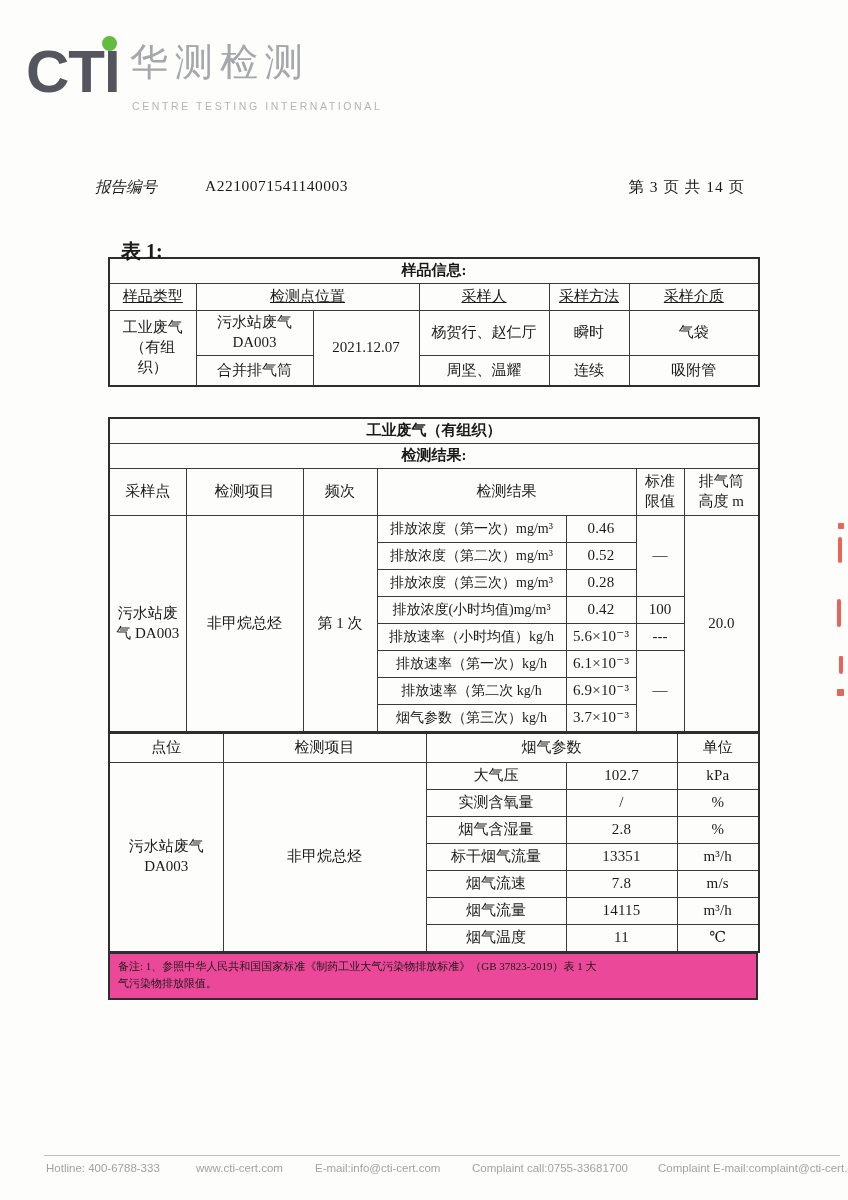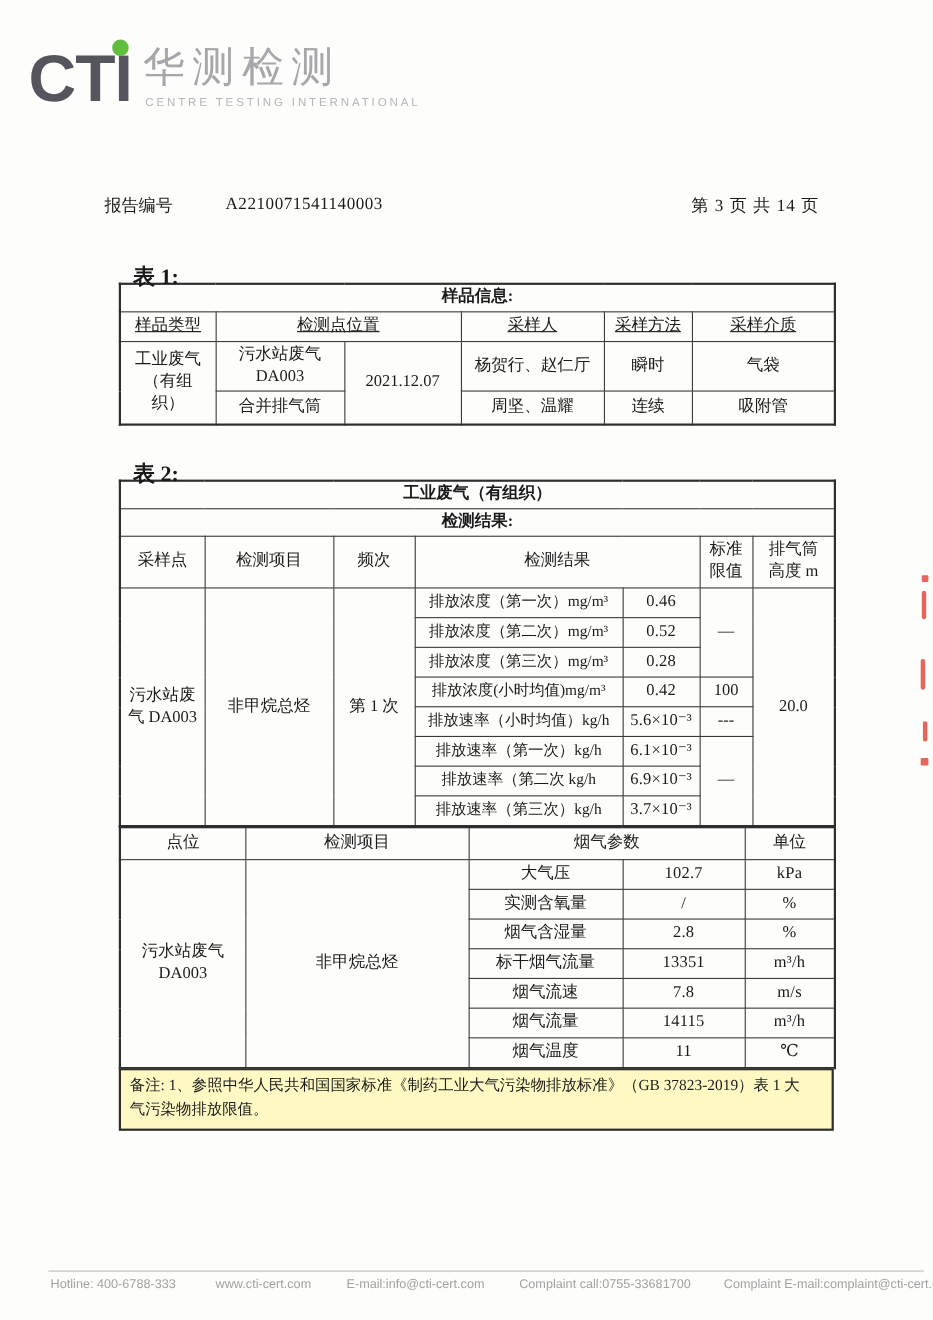--- a/index.html
+++ b/index.html
@@ -25,31 +25,31 @@
     position:absolute;left:76px;top:10px;width:15px;height:15px;
     border-radius:50%;background:#61bd3e;
   }
   .logo-cn{
     position:absolute;left:104px;top:16px;
     font-family:"Liberation Sans","DejaVu Sans",sans-serif;
     font-size:38px;line-height:1.1;color:#a5a7aa;
     letter-spacing:7px;white-space:nowrap;
   }
   .logo-en{
-    position:absolute;left:106px;top:61px;
+    position:absolute;left:106px;top:74px;
     font-family:"Liberation Sans","DejaVu Sans",sans-serif;
     font-size:10.5px;color:#b3b5b7;letter-spacing:2.6px;white-space:nowrap;
   }
 
   
   .report-line{
     position:absolute;left:95px;top:177px;width:650px;height:20px;
     font-size:15.5px;
   }
-  .report-label{position:absolute;left:0;top:0;}
+  .report-label{position:absolute;left:0;top:0;font-style:italic;}
   .report-no{position:absolute;left:110px;top:0;letter-spacing:.5px;}
   .page-info{position:absolute;right:0;top:0;letter-spacing:1px;}
 
   
   .tbl-block{position:absolute;left:108px;width:650px;}
   .t1-block{top:238px;}
   .t2-block{top:417px;}
   .tbl-label{font-weight:bold;font-size:20px;padding-left:13px;height:19px;}
   table.doc{
     border-collapse:collapse;table-layout:fixed;width:650px;
@@ -66,23 +66,23 @@
     text-align:left;font-weight:bold;padding-left:7px;
     height:22px;white-space:nowrap;
   }
   td.hd{height:24px;text-decoration:underline;}
   .ml{white-space:pre-line;}
   .nw{white-space:nowrap;}
   .t2b{margin-top:-1px;}
   .notes{
     margin-top:-1px;
     border:2px solid #2e2e2e;
-    font-size:14px;line-height:1.55;
+    font-size:11px;line-height:1.55;
     padding:4px 8px 6px 8px;
-    background:#fef9c3;
+    background:#ec4899;
   }
   .note1{white-space:pre-line;}
   .note2{padding-left:30px;}
 
   table.doc td.h24{height:24px;}
   table.doc td.h42{height:42px;}
   table.doc td.h27{height:27px;}
   table.doc td.hdr2{height:44px;}
 
   .val{font-size:15px;letter-spacing:.2px;}
@@ -165,21 +165,20 @@
         <td class="nw h27">合并排气筒</td>
         <td class="nw">周坚、温耀</td>
         <td class="nw">连续</td>
         <td class="nw">吸附管</td>
       </tr>
     </tbody>
       </table>
   </div>
 
   <div class="tbl-block t2-block">
-    <div class="tbl-label">表 2:</div>
 
     <table class="doc t2a">
       <colgroup>
         <col style="width:77px">
           <col style="width:117px">
           <col style="width:74px">
         <col style="width:189px">
           <col style="width:70px">
           <col style="width:48px">
           <col style="width:75px">
@@ -232,21 +231,21 @@
       <tr>
         <td class="rlabel h24">排放速率（第一次）kg/h</td>
         <td class="val">6.1×10⁻³</td>
         <td rowspan="3">—</td>
       </tr>
       <tr>
         <td class="rlabel h24">排放速率（第二次 kg/h</td>
         <td class="val">6.9×10⁻³</td>
       </tr>
       <tr>
-        <td class="rlabel h24">排放速率（第三次）kg/h</td>
+        <td class="rlabel h24">烟气参数（第三次）kg/h</td>
         <td class="val">3.7×10⁻³</td>
       </tr>
     </tbody>
       </table>
 
     <table class="doc t2b">
       <colgroup>
         <col style="width:114px">
           <col style="width:203px">
           <col style="width:140px">

